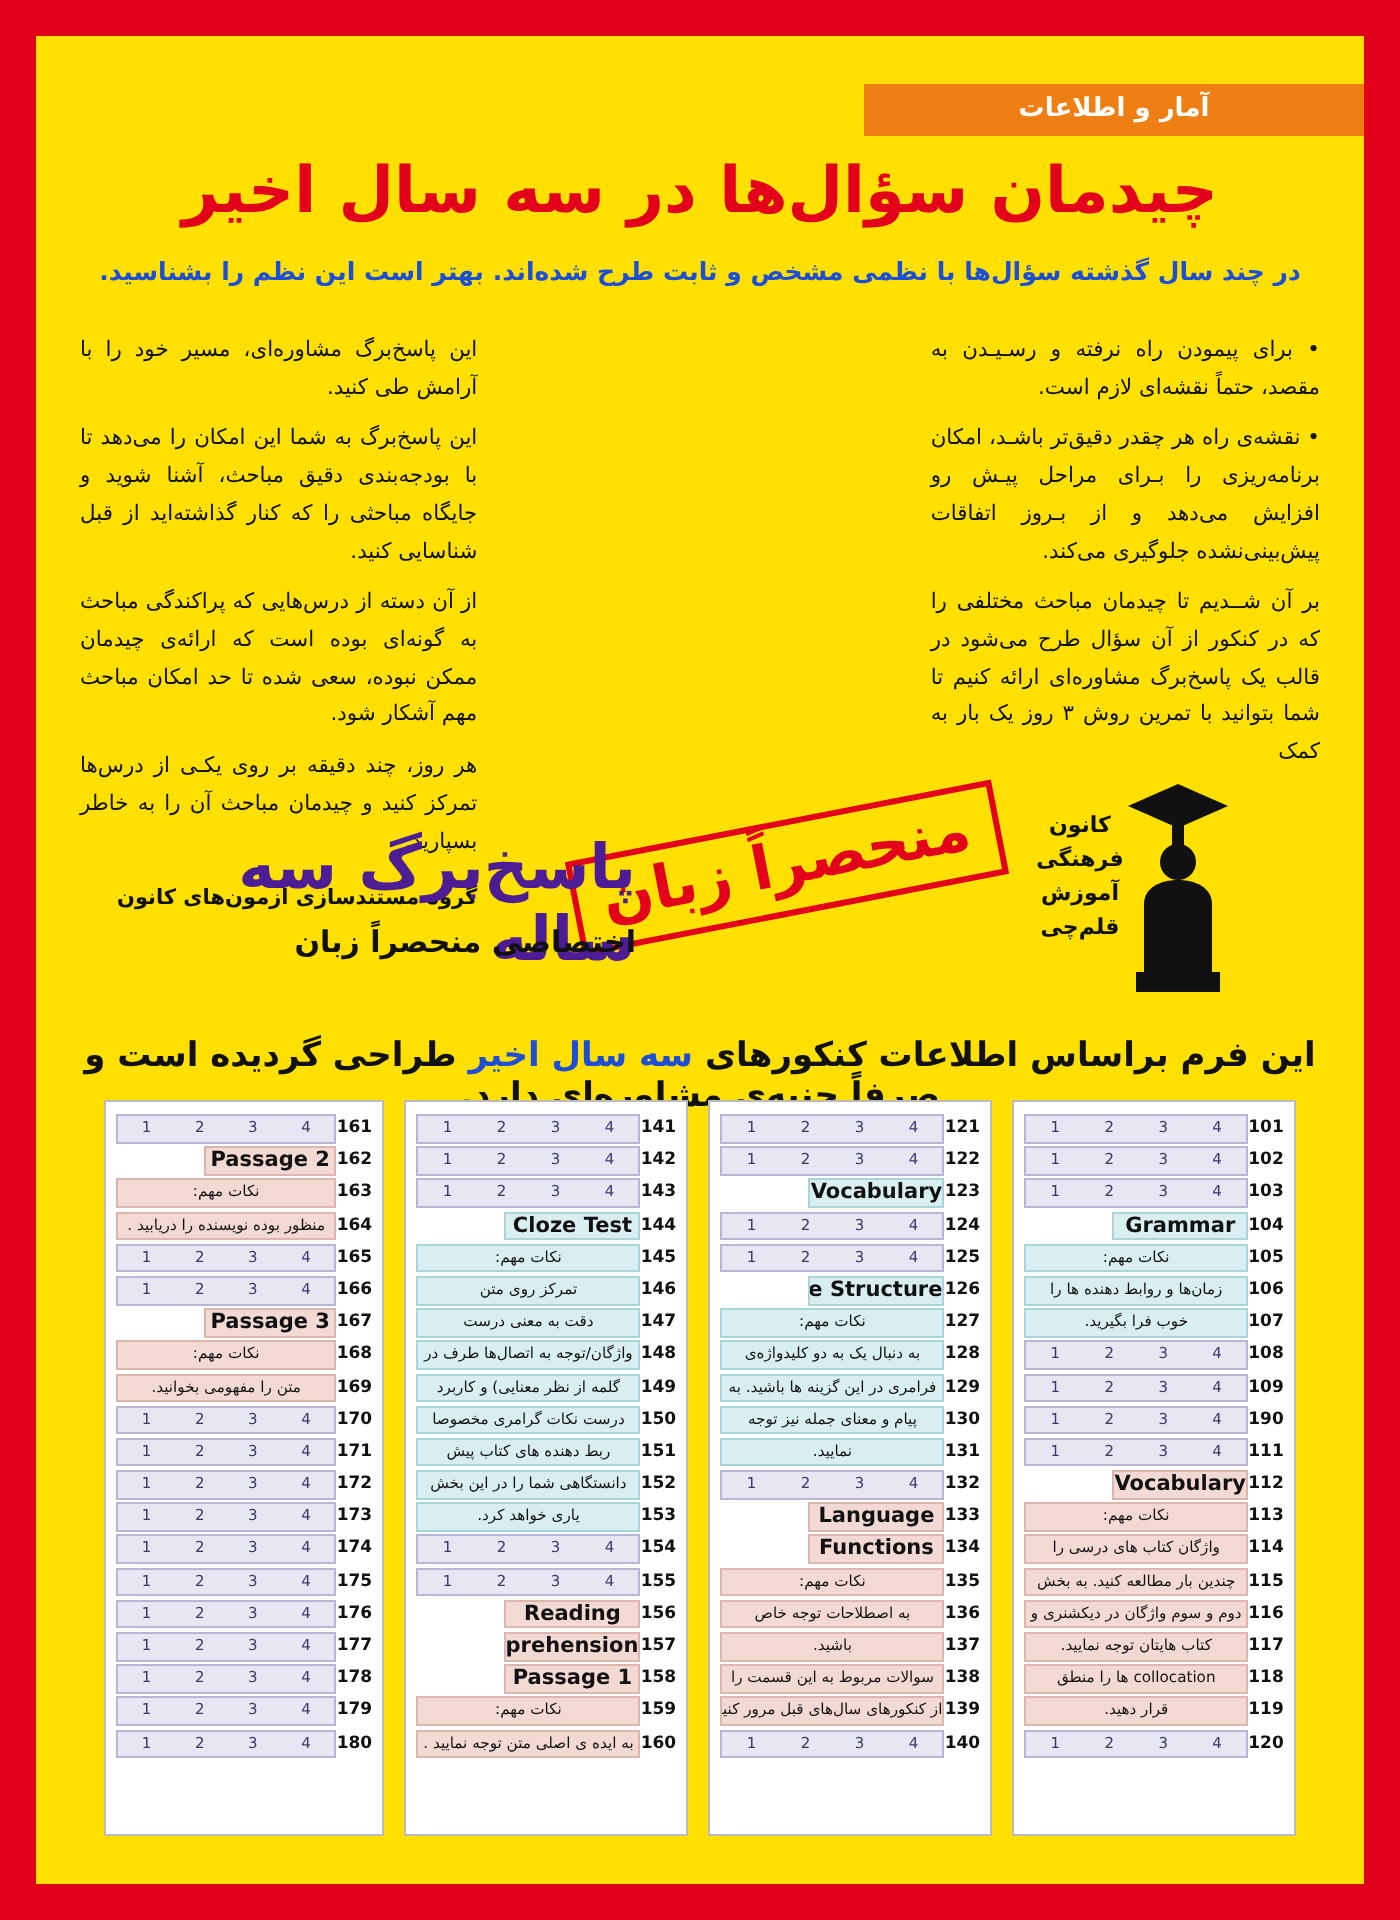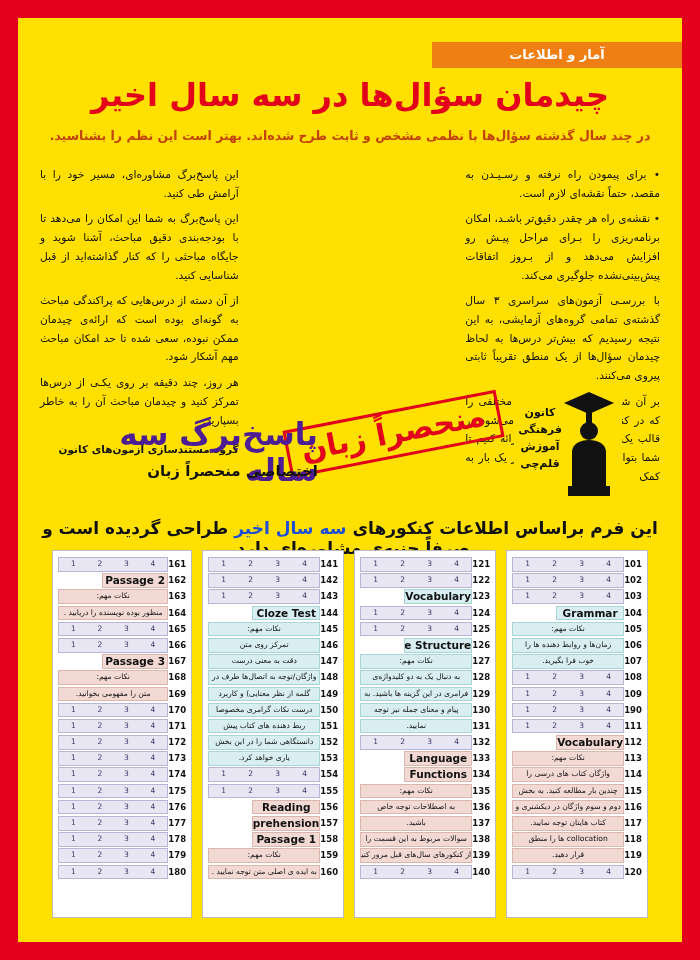--- a/index.html
+++ b/index.html
@@ -36,21 +36,21 @@
     position:absolute;top:58px;right:0;width:664px;
     text-align:center;
     color:#e2001a;
     font-size:32px;
     font-weight:bold;
     letter-spacing:1px;
   }
   .subtitle{
     position:absolute;top:110px;right:0;width:664px;
     text-align:center;
-    color:#c2410c;
+    color:#1d4ed8;
     font-size:12.5px;
     font-weight:bold;
   }
   
   .cols{
     position:absolute;top:148px;right:22px;
     width:620px;
     display:flex;
     flex-direction:row;
     gap:16px;
@@ -214,21 +214,20 @@
     <span>آمار و اطلاعات</span>
   </div>
 
   <div class="title">چیدمان سؤال‌ها در سه سال اخیر</div>
   <div class="subtitle">در چند سال گذشته سؤال‌ها با نظمی مشخص و ثابت طرح شده‌اند. بهتر است این نظم را بشناسید.</div>
 
   <div class="cols">
     <div class="col c3">
       <p>• برای پیمودن راه نرفته و رسـیـدن به مقصد، حتماً نقشه‌ای لازم است.</p>
       <p>• نقشه‌ی راه هر چقدر دقیق‌تر باشـد، امکان برنامه‌ریزی را بـرای مراحل پیـش رو افزایش می‌دهد و از بـروز اتفاقات پیش‌بینی‌نشده جلوگیری می‌کند.</p>
-      <p>با بررسـی آزمون‌های سراسری ۳ سال گذشته‌ی تمامی گروه‌های آزمایشی، به این نتیجه رسیدیم که بیش‌تر درس‌ها به لحاظ چیدمان سؤال‌ها از یک منطق تقریباً ثابتی پیروی می‌کنند.</p>
       <p>بر آن شــدیم تا چیدمان مباحث مختلفی را که در کنکور از آن سؤال طرح می‌شود در قالب یک پاسخ‌برگ مشاوره‌ای ارائه کنیم تا شما بتوانید با تمرین روش ۳ روز یک بار به کمک</p>
     </div>
     <div class="col c2"></div>
     <div class="col c1">
       <p>این پاسخ‌برگ مشاوره‌ای، مسیر خود را با آرامش طی کنید.</p>
       <p>این پاسخ‌برگ به شما این امکان را می‌دهد تا با بودجه‌بندی دقیق مباحث، آشنا شوید و جایگاه مباحثی را که کنار گذاشته‌اید از قبل شناسایی کنید.</p>
       <p>از آن دسته از درس‌هایی که پراکندگی مباحث به گونه‌ای بوده است که ارائه‌ی چیدمان ممکن نبوده، سعی شده تا حد امکان مباحث مهم آشکار شود.</p>
       <p>هر روز، چند دقیقه بر روی یکـی از درس‌ها تمرکز کنید و چیدمان مباحث آن را به خاطر بسپارید.</p>
       <div class="sign">گروه مستندسازی آزمون‌های کانون</div>
     </div>

